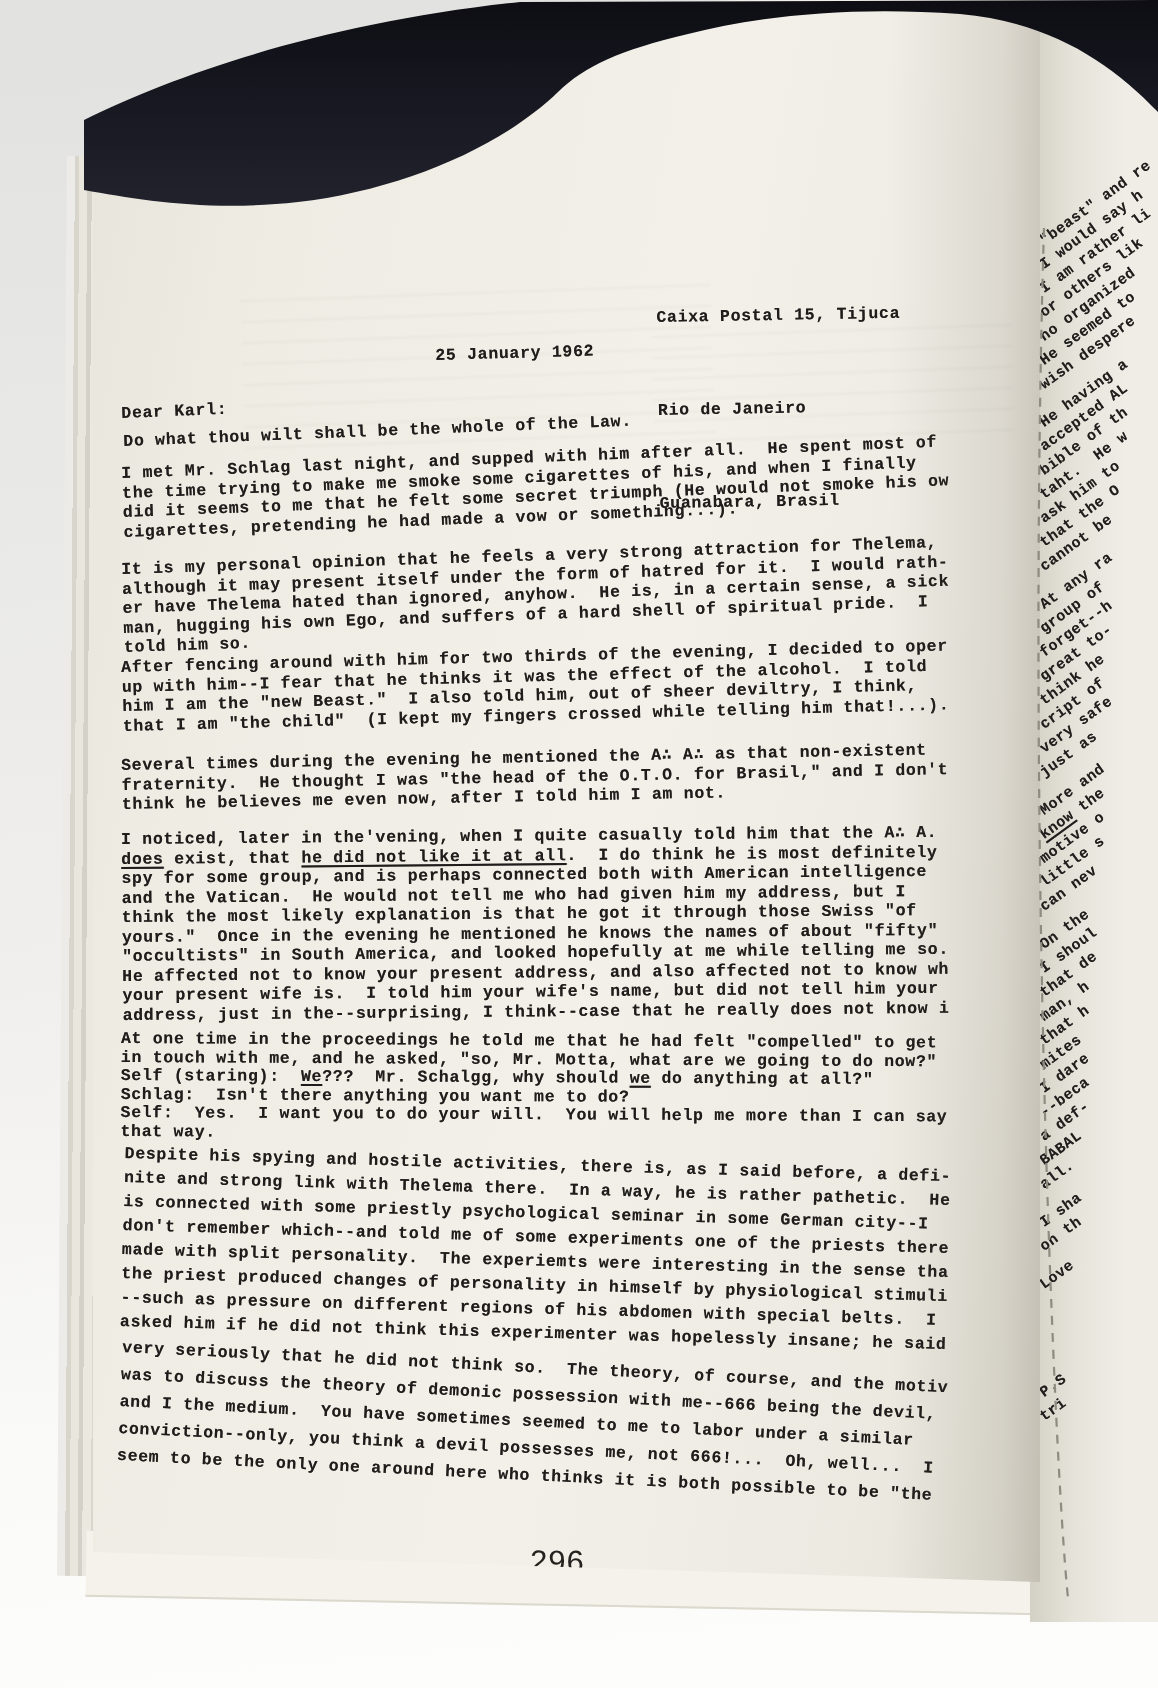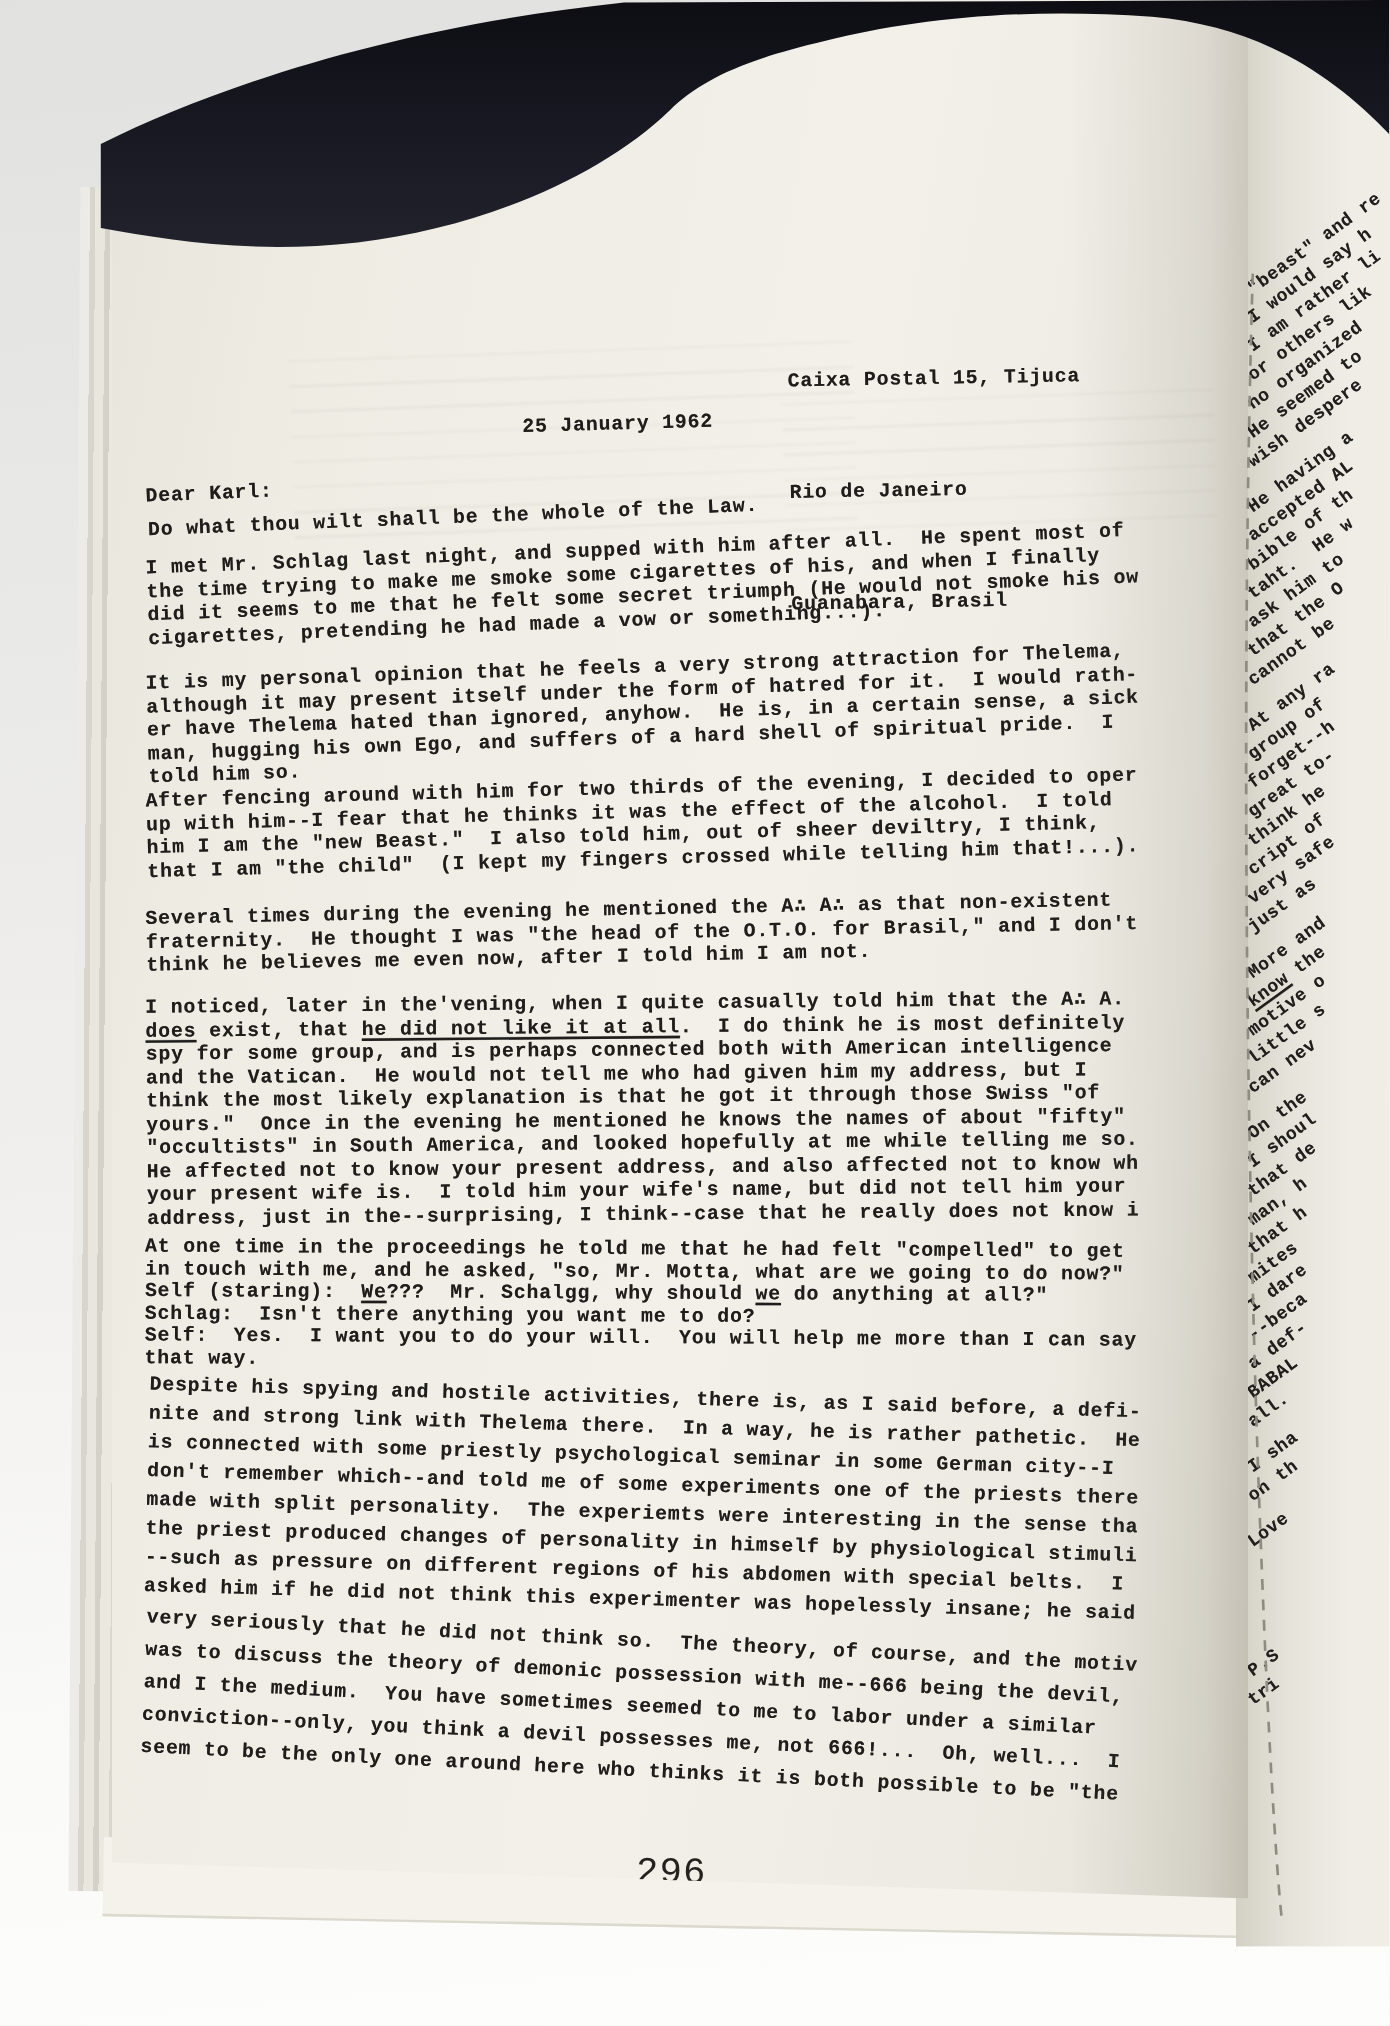--- a/index.html
+++ b/index.html
@@ -43,21 +43,21 @@
   .b-sal{left:28px;top:404px;transform:rotate(-2.3deg);}
   .b-law{left:30px;top:432px;transform:rotate(-2.3deg);}
   .para-0{left:28px;top:464px;transform:rotate(-2.2deg);}
   .para-1{left:28px;top:560px;transform:rotate(-1.9deg);}
   .para-2{left:28px;top:658px;transform:rotate(-1.5deg);}
   .para-3{left:28px;top:756px;transform:rotate(-1.1deg);}
   .para-4{left:28px;top:830px;transform:rotate(-.5deg);}
   .para-5{left:28px;top:1030px;transform:rotate(.3deg);line-height:18.5px;}
   .para-6{left:32px;top:1142px;transform:rotate(1.6deg);line-height:24px;}
   .para-7{left:30px;top:1334px;transform:rotate(2.8deg);line-height:27px;}
-  .folio{position:absolute;left:437px;top:1544px;font-family:Liberation Mono, monospace;
+  .folio{position:absolute;left:437px;top:1544px;font-family:Liberation Sans, sans-serif;
     font-size:31px;font-weight:400;letter-spacing:1px;color:#23221f;transform:rotate(.4deg);}
   .overlay-svg{position:absolute;left:0;top:0;z-index:6;pointer-events:none;}
 </style>
 </head>
 <body>
 
 <div id="canvas">
 
   <div class="page-stack"></div>
   <div class="under-page"></div>

